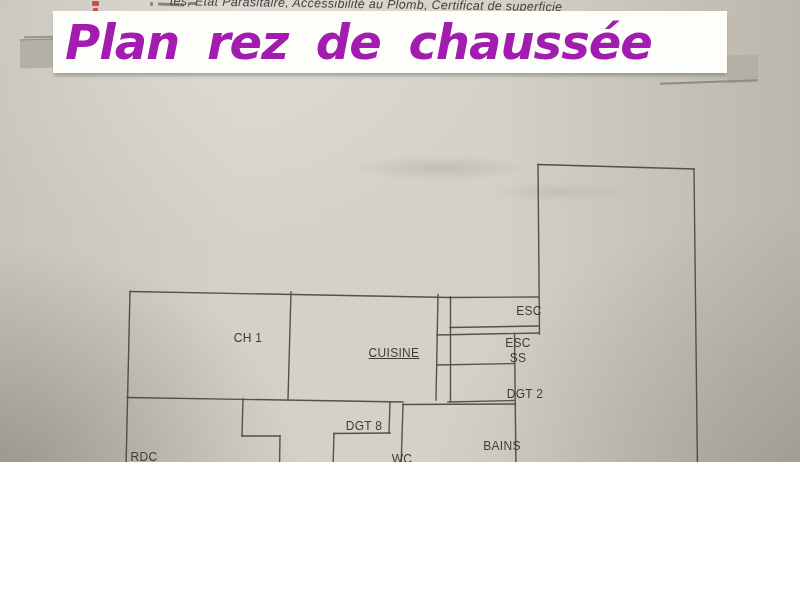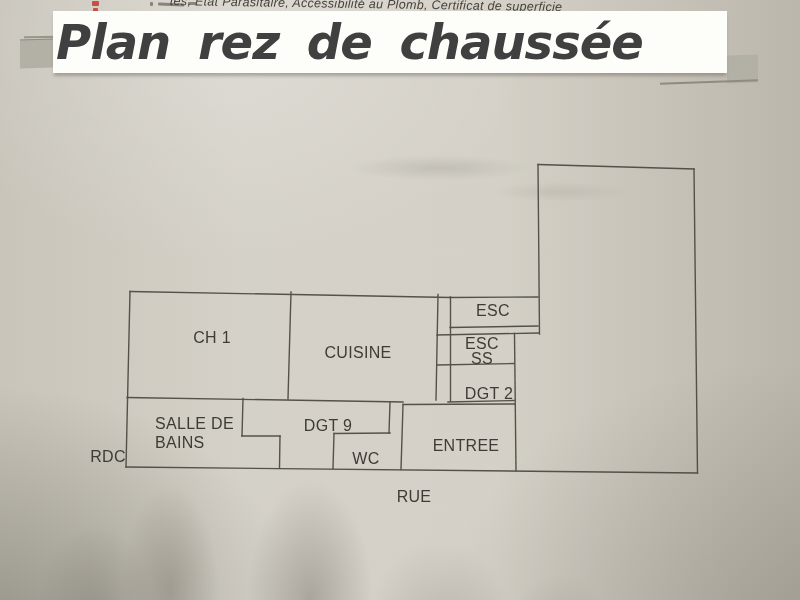--- a/index.html
+++ b/index.html
@@ -1,17 +1,17 @@
 <!DOCTYPE html>
 <html><head>
 <meta charset="utf-8">
 <style>
   html,body{margin:0;padding:0;}
   #screen{
-    position:relative;width:800px;height:600px;overflow:hidden;
+    position:relative;width:800px;height:462px;overflow:hidden;
     background:#d2cec4;
     font-family:"Liberation Sans", sans-serif;
   }
   
   #shade{
     position:absolute;inset:0;z-index:3;pointer-events:none;
     background-image:
       radial-gradient(ellipse 130px 18px at 440px 168px, rgba(150,148,138,0.30), transparent 70%),
       radial-gradient(ellipse 100px 14px at 560px 192px, rgba(155,152,142,0.24), transparent 70%),
       radial-gradient(ellipse 90px 170px at 310px 600px, rgba(110,106,96,0.42), transparent 70%),
@@ -39,31 +39,31 @@
   #tab-left-line{left:24px;top:36px;width:38px;height:2px;background:#98958b;z-index:5;position:absolute;transform:rotate(-1deg);}
   #tab-right{left:727px;top:55px;width:31px;height:28px;transform:skewY(-1.5deg);}
   #tab-right-line{left:660px;top:81px;width:98px;height:2px;background:#8e8b81;z-index:5;position:absolute;transform:rotate(-2deg);}
   
   #banner{
     position:absolute;left:53px;top:11px;width:674px;height:62px;z-index:20;
     background:#fdfdfa;display:flex;align-items:center;
     box-shadow:0 4px 3px -1px rgba(110,105,95,0.45);
   }
   #banner .title{
-    padding-left:3px;
+    padding-left:12px;
     font-family:"DejaVu Sans", sans-serif;
     font-weight:bold;font-style:italic;
     font-size:48px;line-height:62px;
-    color:#404040;letter-spacing:-1px;word-spacing:12px;white-space:nowrap;
+    color:#a21caf;letter-spacing:-1px;word-spacing:12px;white-space:nowrap;
   }
   
   #plan-svg{position:absolute;left:0;top:0;z-index:10;pointer-events:none;}
   .room-label{
     position:absolute;z-index:12;
-    font-size:16px;color:#3e3c34;letter-spacing:.3px;white-space:nowrap;
+    font-size:12px;color:#3e3c34;letter-spacing:.3px;white-space:nowrap;margin-left:36px;
   }
   .centered{transform:translate(-50%,-50%);}
   .two-line{line-height:19px;}
 </style>
 </head>
 <body>
 
 <div id="screen">
 
   <div class="strip-text">tes, Etat Parasitaire, Accessibilité au Plomb, Certificat de superficie</div>
@@ -106,31 +106,27 @@
       <line x1="243" y1="398.5" x2="242" y2="436"></line>
       <line x1="242" y1="436" x2="280" y2="436"></line>
       <line x1="280" y1="436" x2="279.5" y2="468"></line>
       <line x1="390" y1="402.5" x2="389" y2="433"></line>
       <line x1="334" y1="433.5" x2="390" y2="433"></line>
       <line x1="334" y1="433.5" x2="333" y2="468.5"></line>
     </g>
   </svg>
 
   <div class="room-label centered" style="left:212px;top:338px;">CH 1</div>
-  <div class="room-label centered" style="left:358px;top:353px;">CUISINE</div>
+  <div class="room-label centered" style="left:358px;top:353px;text-decoration:underline;">CUISINE</div>
   <div class="room-label centered" style="left:493px;top:311px;">ESC</div>
   <div class="room-label" style="left:452px;top:336px;width:60px;text-align:center;line-height:15px;">
     <span style="display:block;">ESC</span>
     <span style="display:block;">SS</span>
   </div>
   <div class="room-label centered" style="left:489px;top:394px;text-align:right;">DGT 2</div>
-  <div class="room-label two-line" style="left:155px;top:414px;">
-    <span style="display:block;">SALLE DE</span>
-    <span style="display:block;">BAINS</span>
-  </div>
-  <div class="room-label centered" style="left:328px;top:426px;">DGT 9</div>
+  <div class="room-label centered" style="left:328px;top:426px;">DGT 8</div>
   <div class="room-label centered" style="left:366px;top:459px;">WC</div>
-  <div class="room-label centered" style="left:466px;top:446px;">ENTREE</div>
+  <div class="room-label centered" style="left:466px;top:446px;">BAINS</div>
   <div class="room-label centered" style="left:108px;top:457px;">RDC</div>
   <div class="room-label centered" style="left:414px;top:497px;">RUE</div>
 
   <div id="shade"></div>
 </div>
 
 </body></html>

